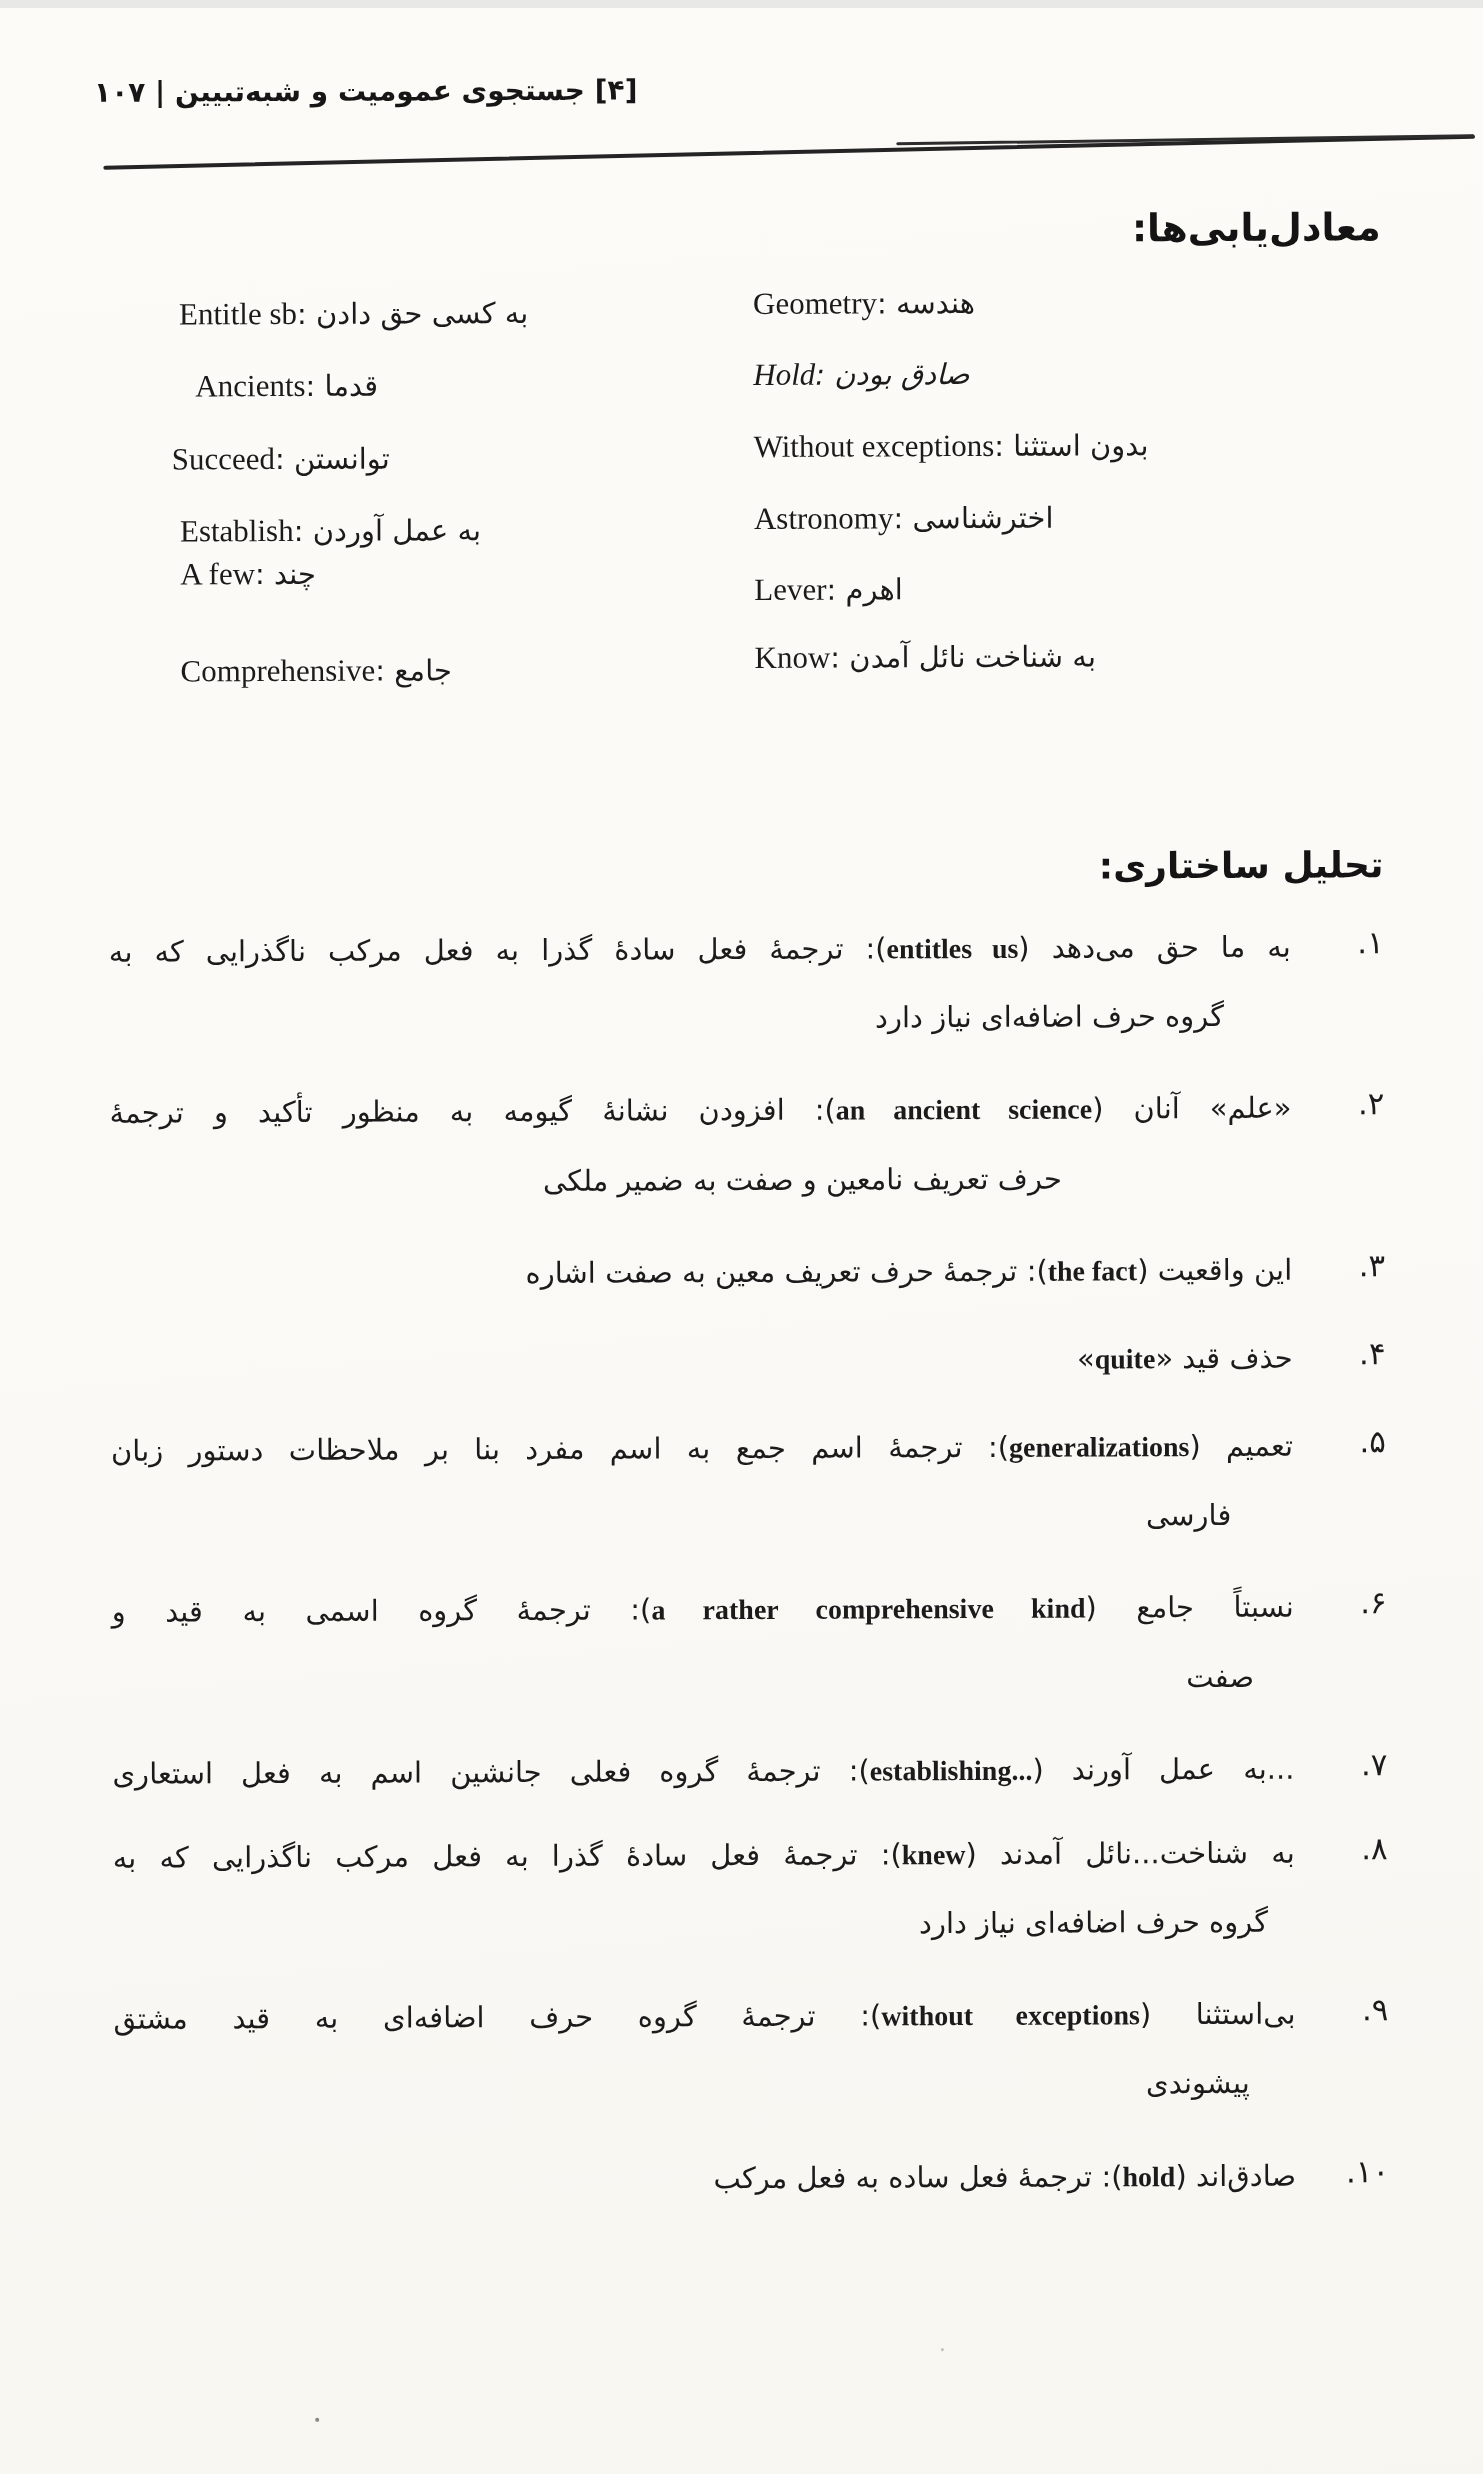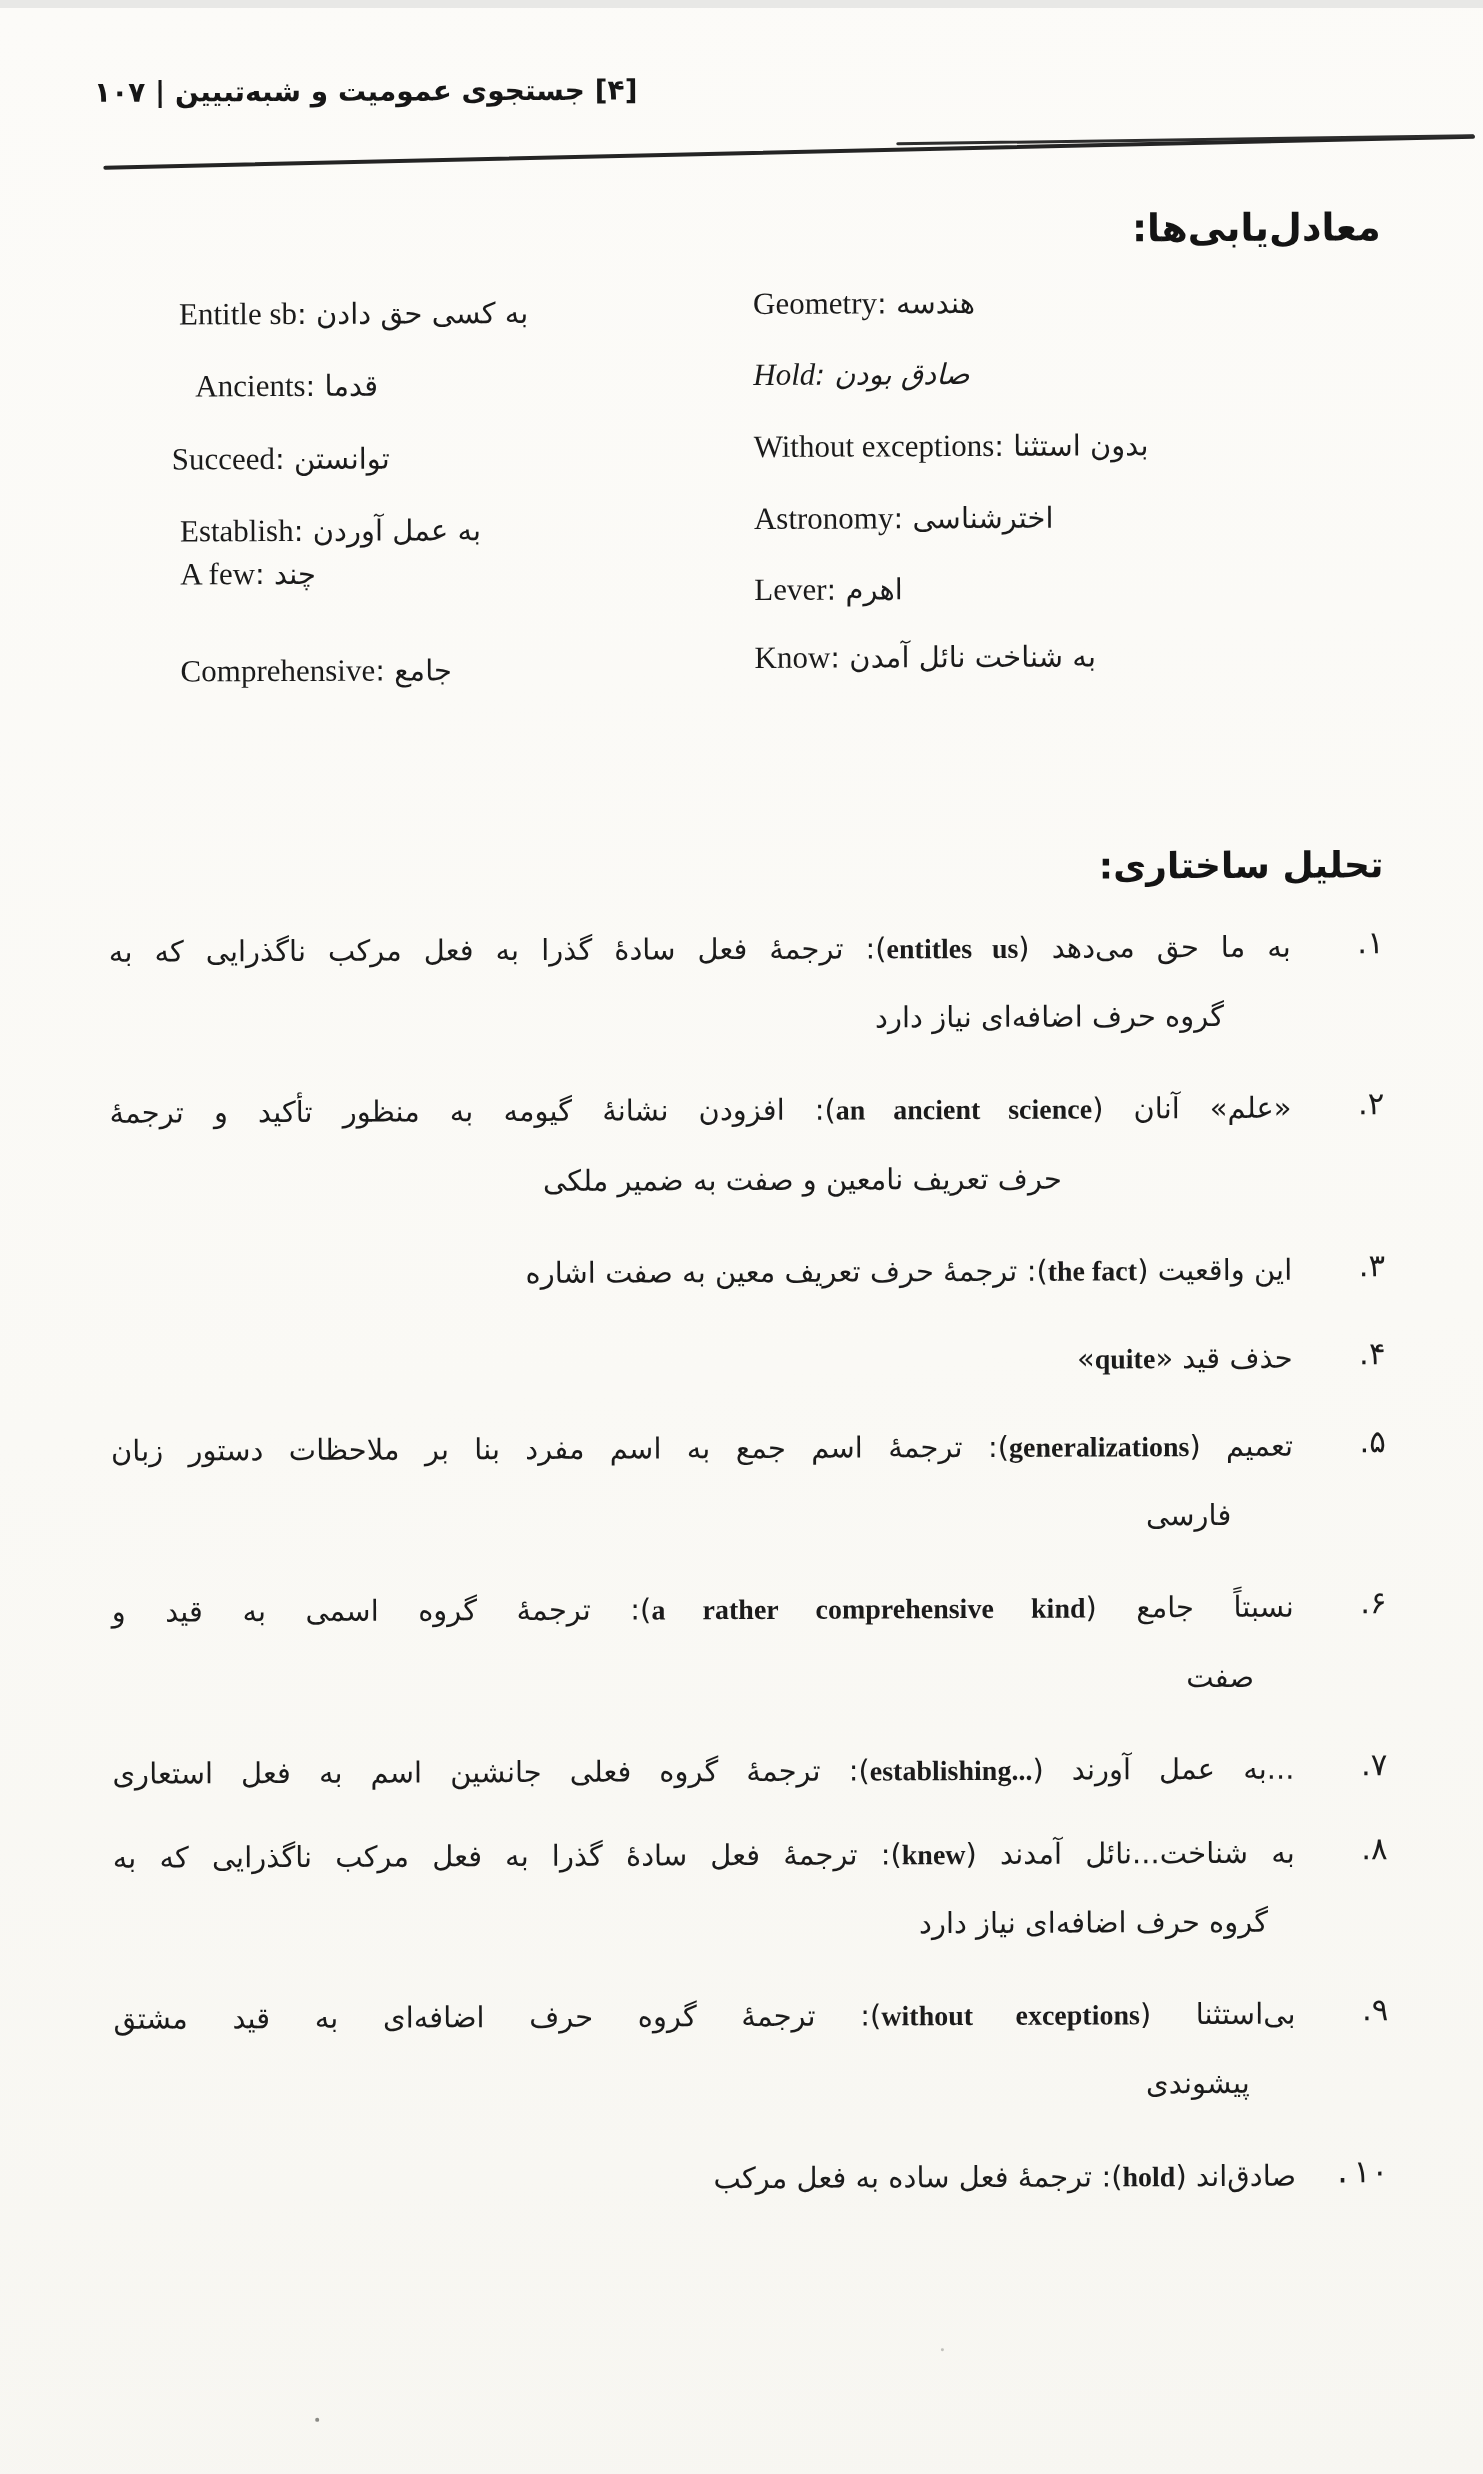--- a/index.html
+++ b/index.html
@@ -155,21 +155,21 @@
         <div class="aline single" style="top:1894px; right:220px;">گروه حرف اضافه‌ای نیاز دارد</div>
       </div>
 
       <div>
         <div class="marker" style="top:1986px;">۹.</div>
         <div class="aline full" style="top:1986px;">بی‌استثنا (<span class="en">without exceptions</span>): ترجمۀ گروه حرف اضافه‌ای به قید مشتق</div>
         <div class="aline single" style="top:2055px; right:239px;">پیشوندی</div>
       </div>
 
       <div>
-        <div class="marker" style="top:2148px;font-family:Liberation Mono, monospace;">۱۰.</div>
+        <div class="marker" style="top:2148px;">۱۰.</div>
         <div class="aline single" style="top:2148px;">صادق‌اند (<span class="en">hold</span>): ترجمۀ فعل ساده به فعل مرکب</div>
       </div>
 
     </div>
 
     <div class="speck speck1"></div>
     <div class="speck speck2"></div>
 
   </div>
 </div>

